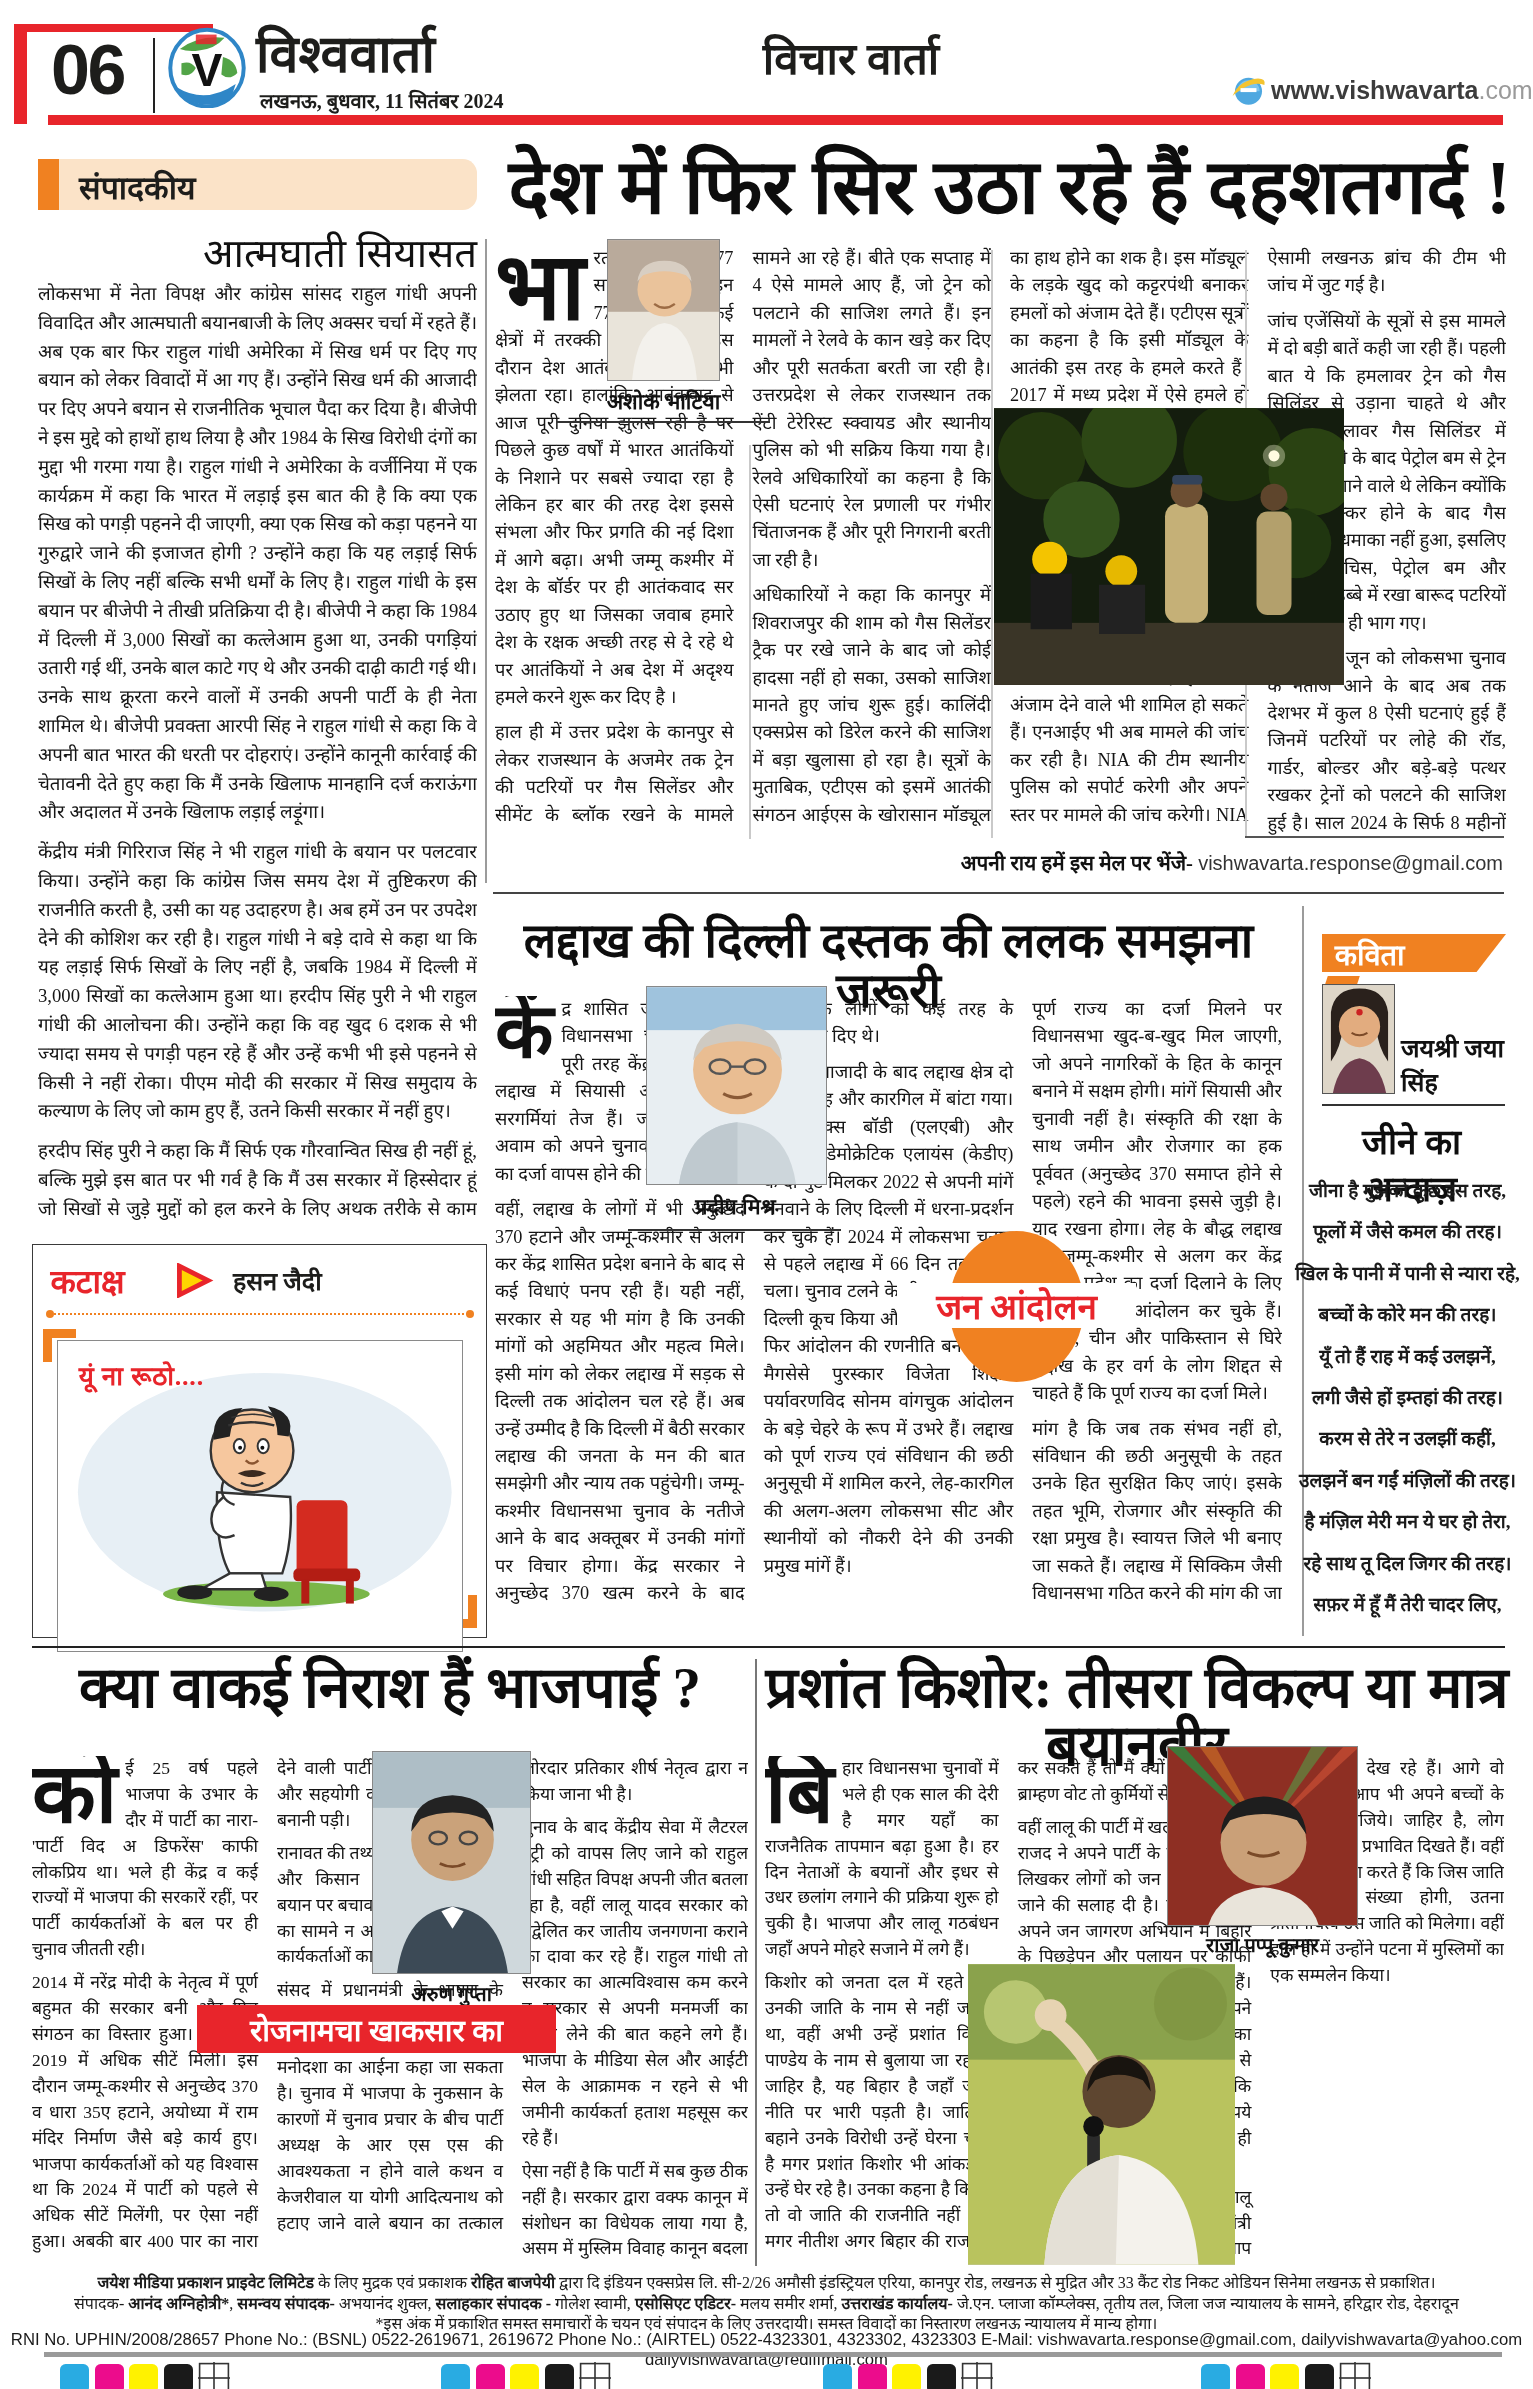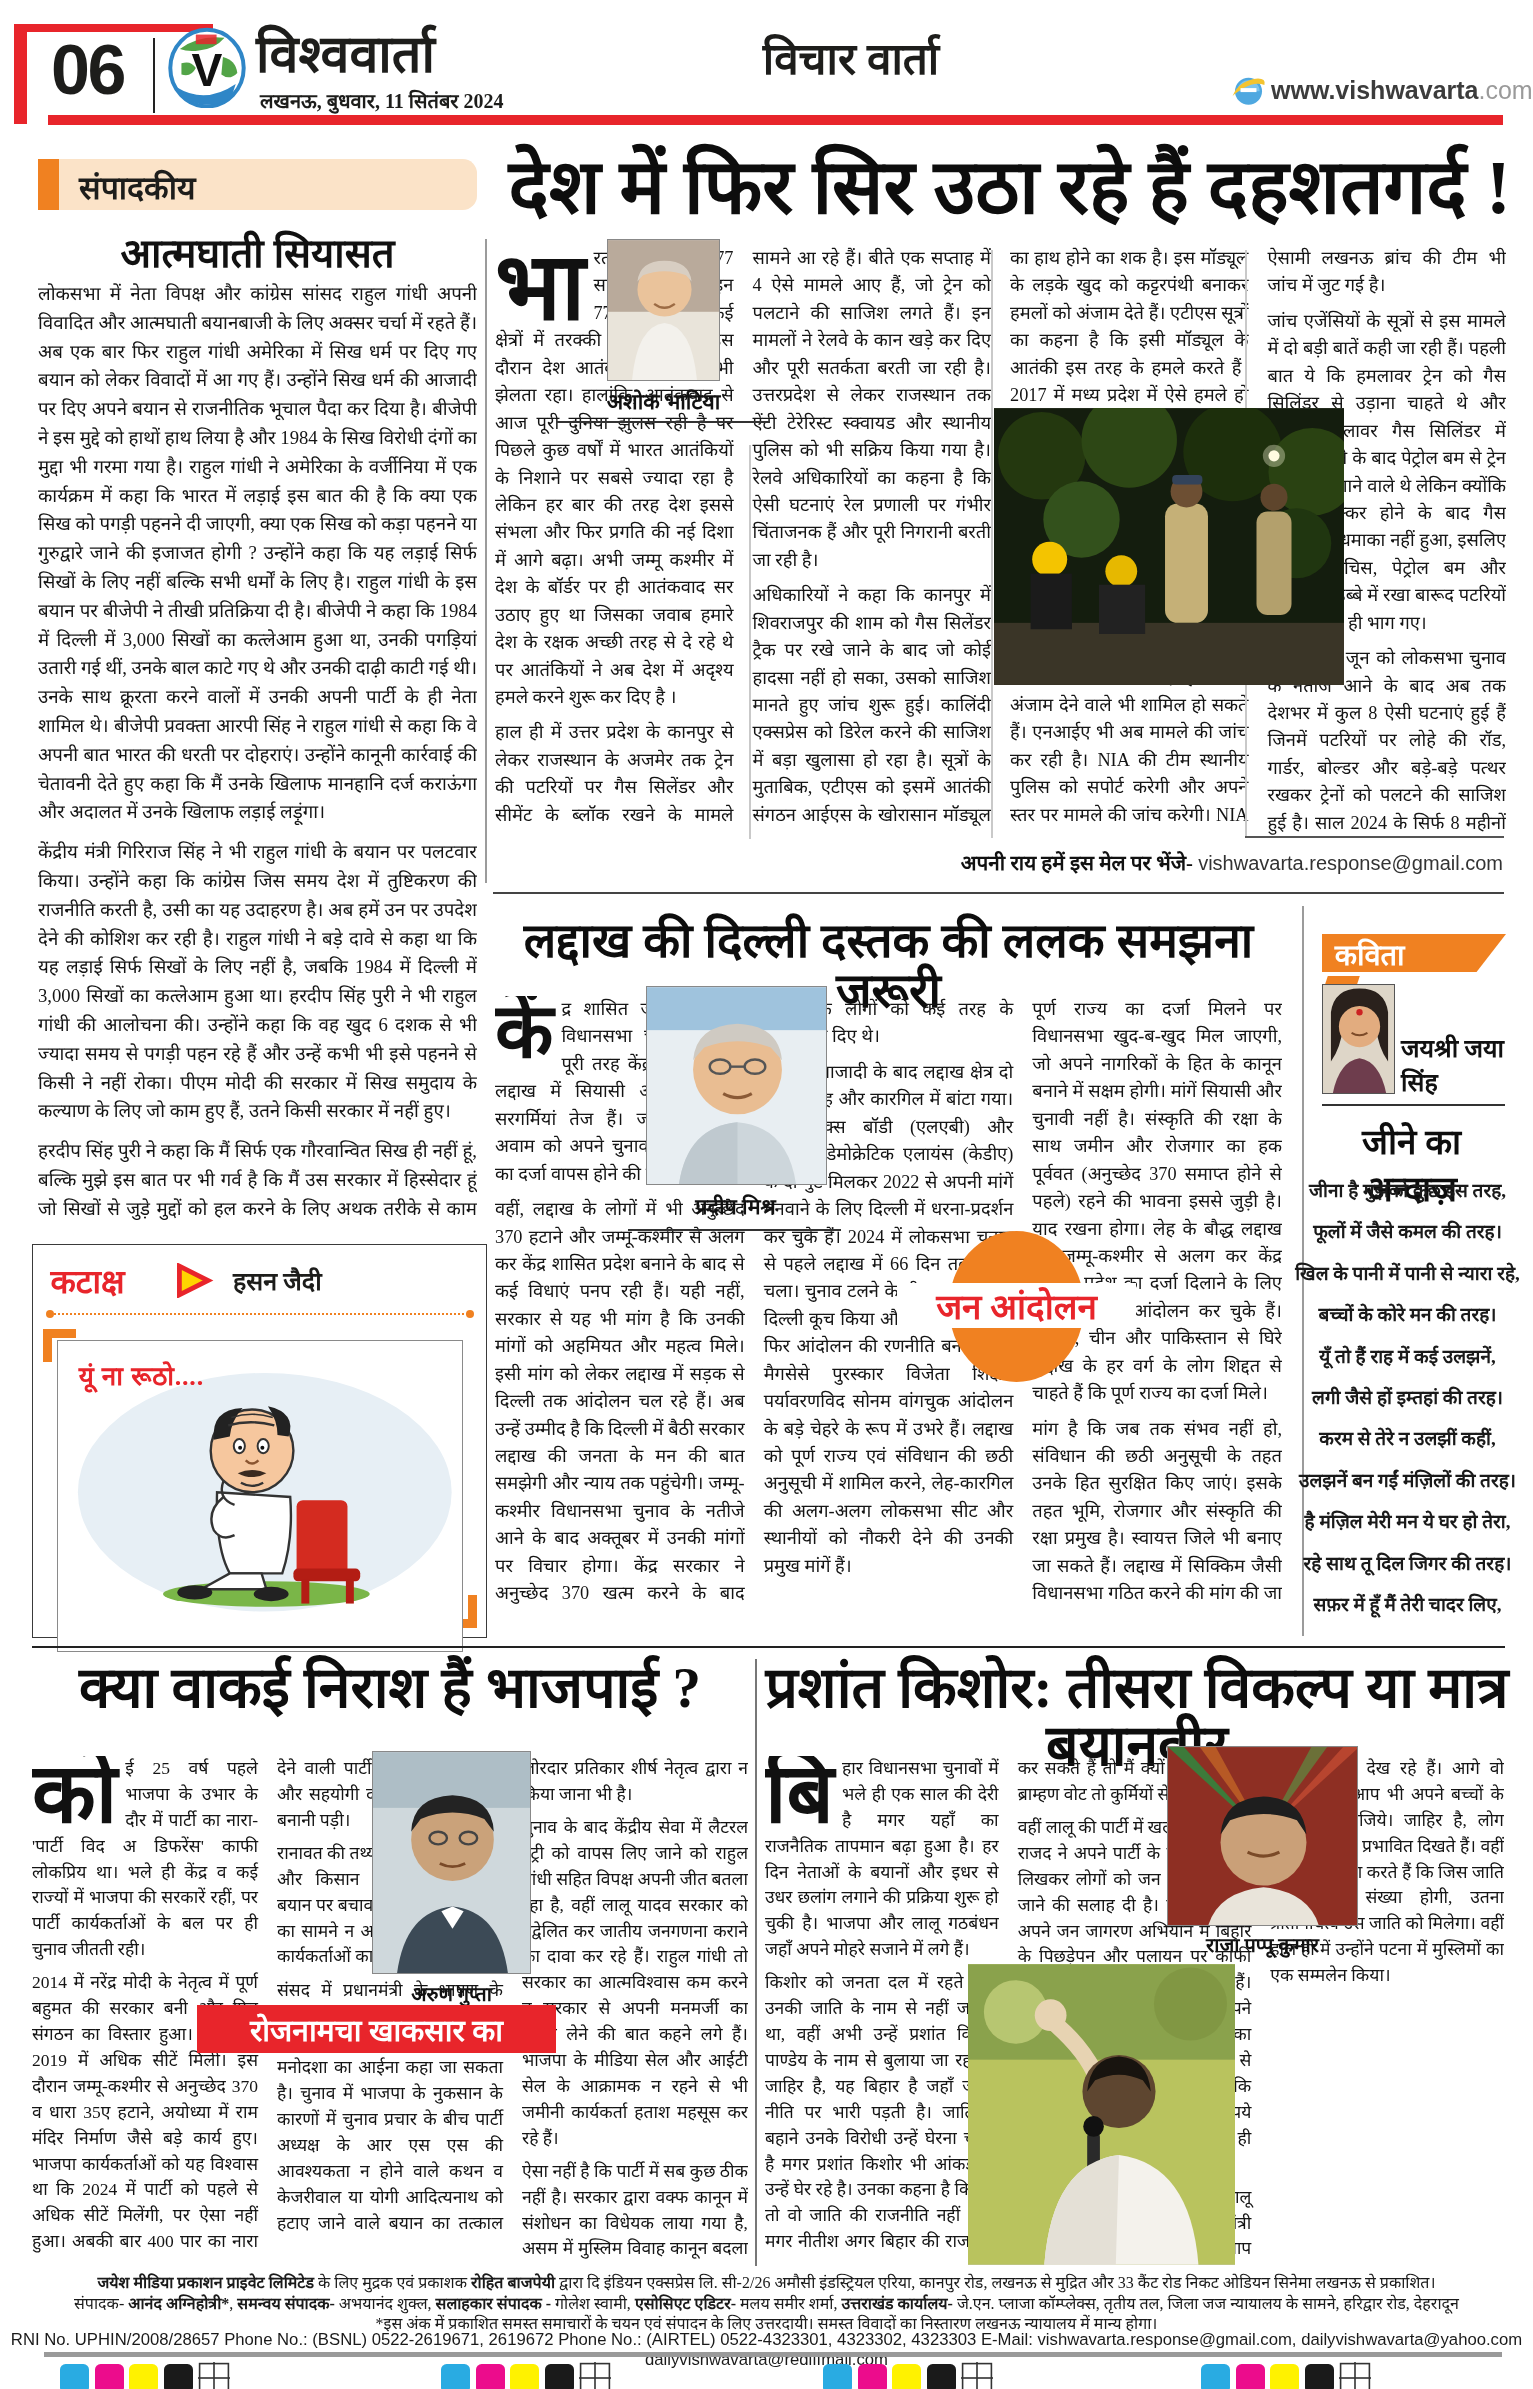--- a/index.html
+++ b/index.html
@@ -25,21 +25,21 @@
 
   
   .headline-xl { font-size:76px; font-weight:800; text-align:right; color:#0d0d0d; line-height:1.05; }
   .headline-l  { font-size:48px; font-weight:800; text-align:center; color:#0d0d0d; line-height:1.05; }
   .headline-m  { font-size:57px; font-weight:800; text-align:center; color:#0d0d0d; line-height:1.02; }
 
   
   .edit-head { background:#fbe3c8; border-radius:0 14.3px 14.3px 0; }
   .edit-tab { background:#f08121; }
   .edit-label { font-size:32px; font-weight:800; color:#1d1d1b; }
-  .edit-title { font-size:40px; font-weight:700; text-align:center; color:#111; }
+  .edit-title { font-size:40px; font-weight:400; text-align:right; color:#111; }
   .edit-body p { font-size:18.7px; line-height:1.54; margin-bottom:11px; }
 
   
   .body-col { column-gap:19px; column-fill:auto; }
   .body-col p { font-size:18.3px; line-height:1.5; margin-bottom:8px; }
   .body-col-sm p { font-size:17.5px; line-height:1.48; margin-bottom:7.2px; }
   .dropcap { float:left; font-weight:800; line-height:.8; padding:4.8px 8px 0 0; color:#111; }
 
   .byline { font-size:21.5px; font-weight:800; text-align:center; color:#111; }
   .byline-rule { height:1.6px; background:#333; }

